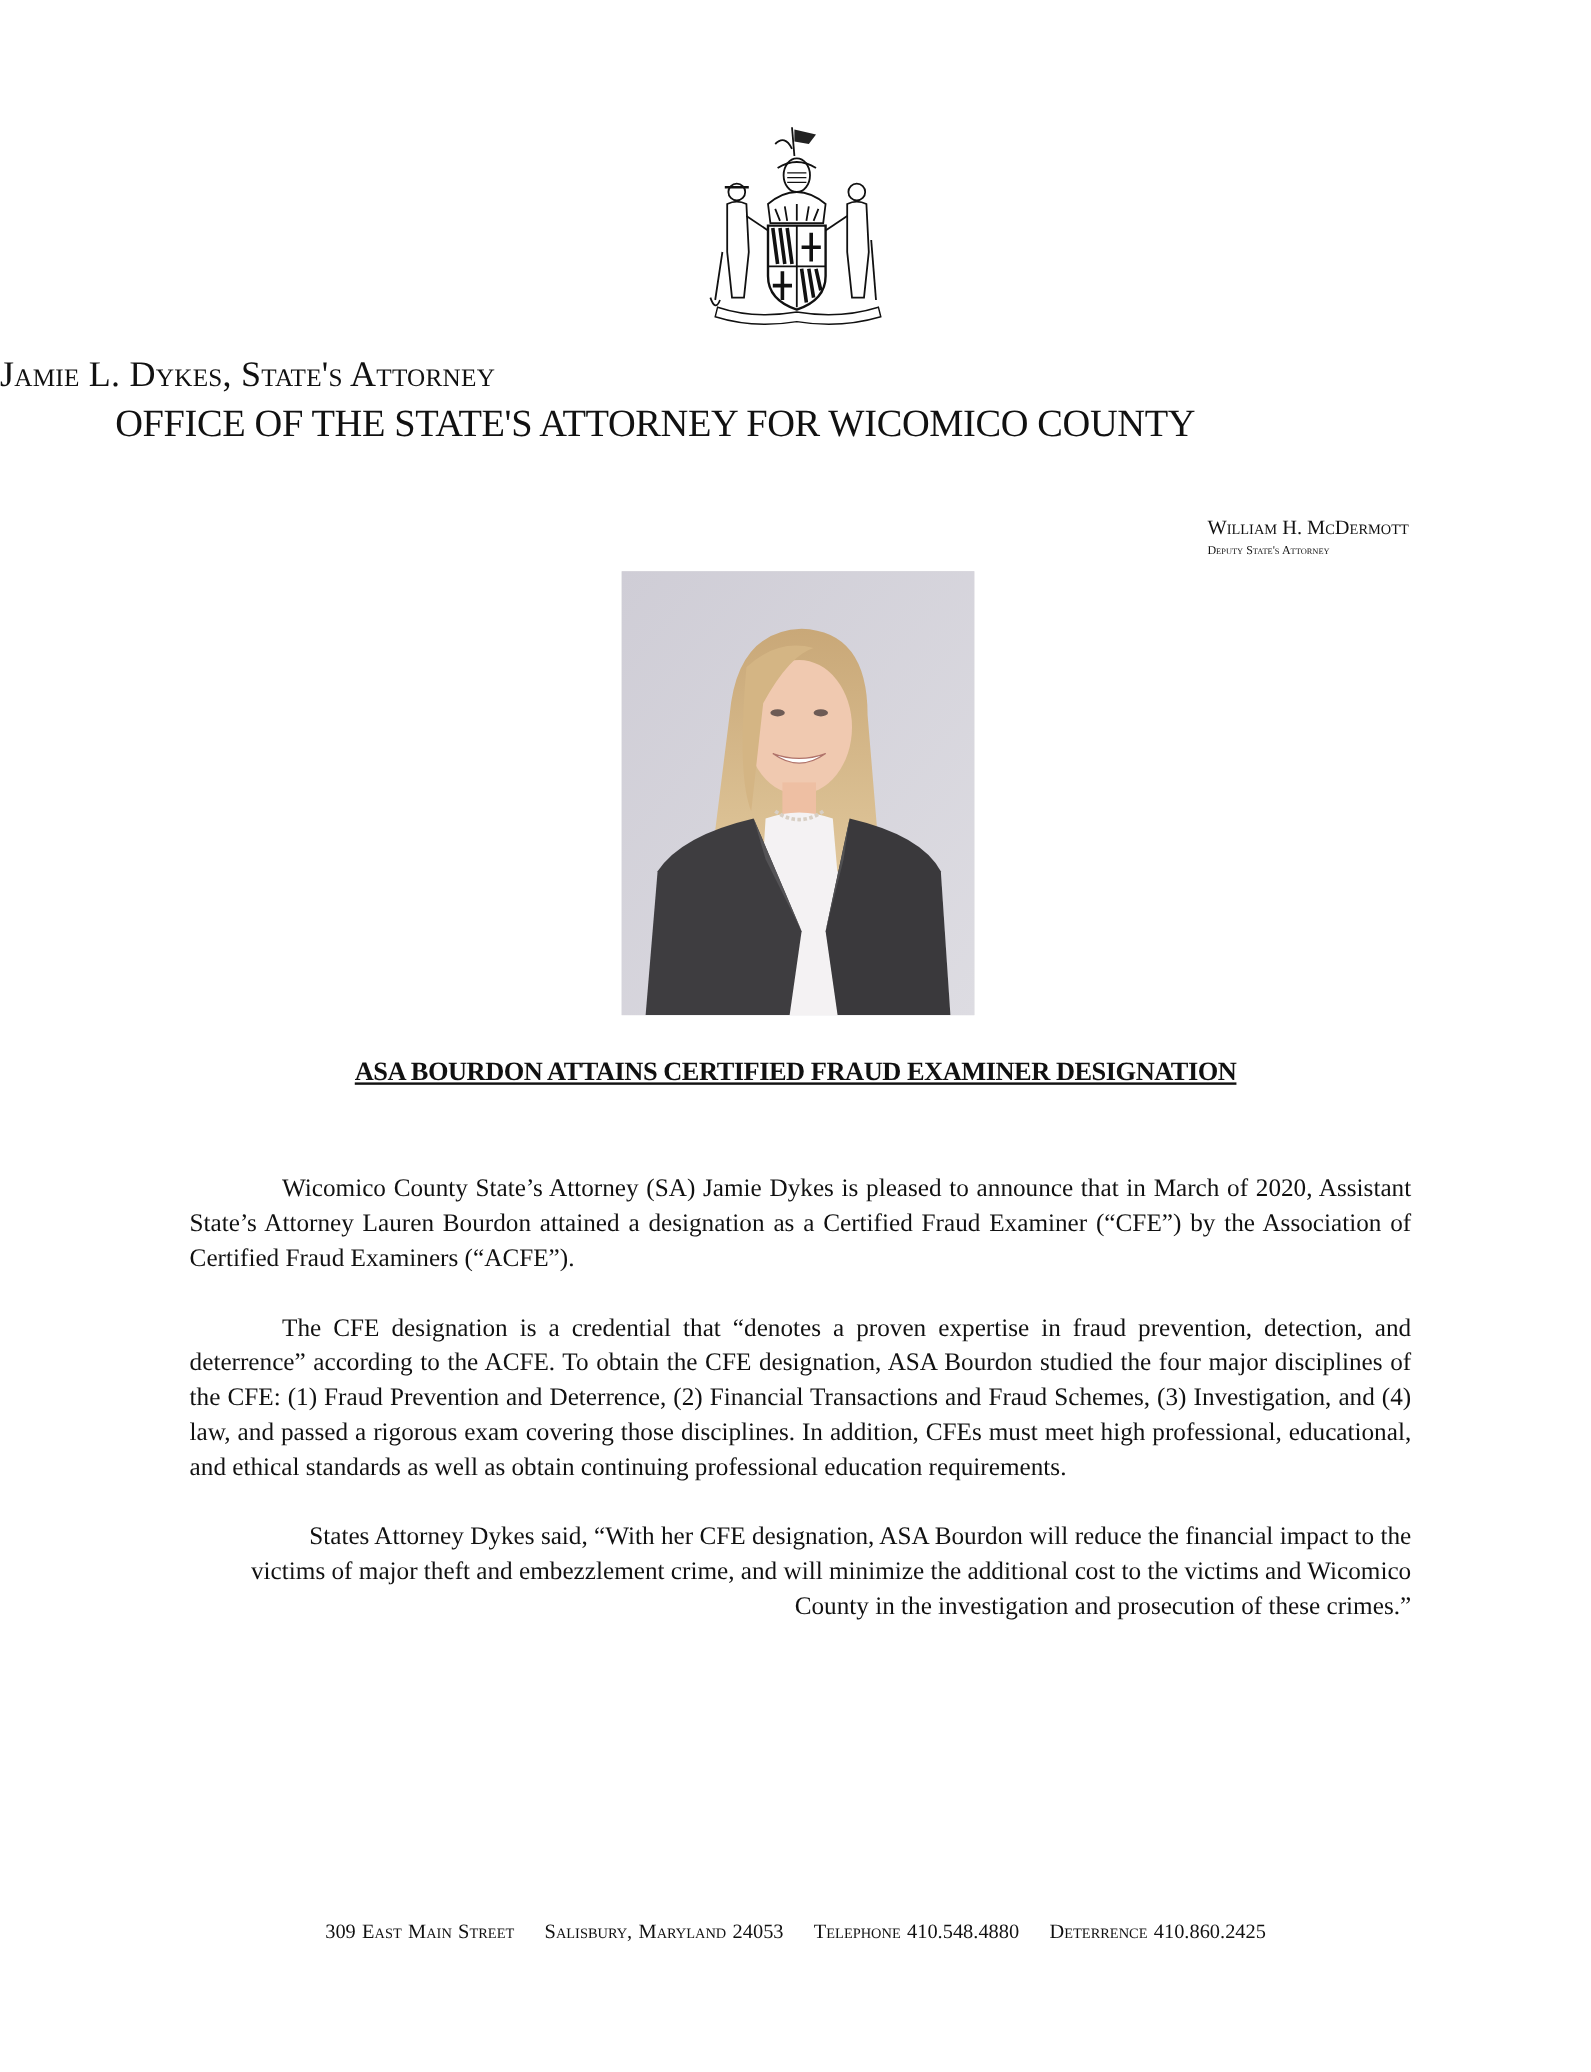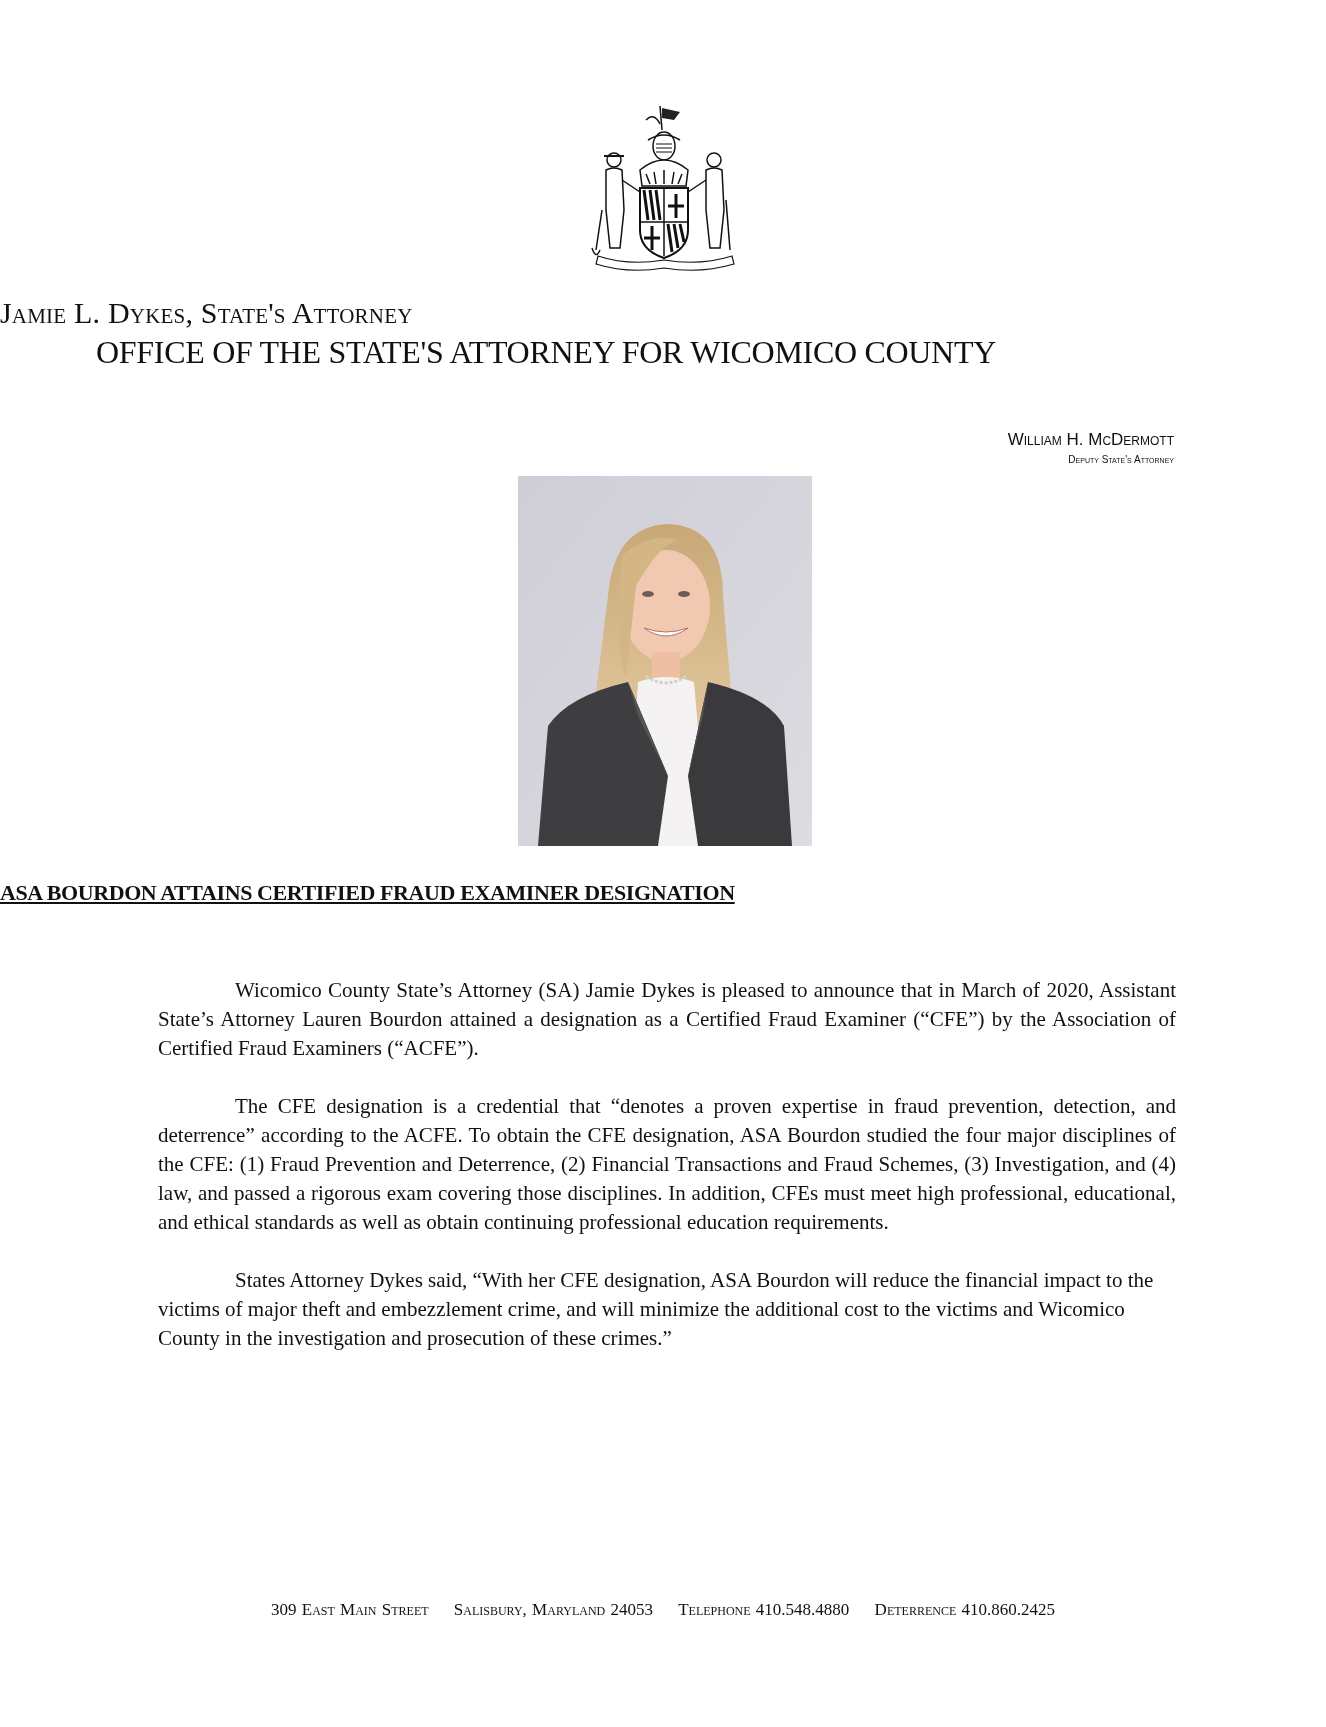--- a/index.html
+++ b/index.html
@@ -2,30 +2,30 @@
 <html><head>
 <meta charset="utf-8">
 <style>
   html, body { margin:0; padding:0; background:#ffffff; }
   body { width:1326px; height:1727px; position:relative; overflow:hidden; color:#111; }
   .seal { position:absolute; left:588px; top:100px; width:155px; height:175px; }
   .lh1 { position:absolute; left:0; width:1326px; top:296px; text-align:left;
          font-family:"Liberation Serif", serif; font-size:30px; font-variant:small-caps; letter-spacing:0.2px; }
   .lh2 { position:absolute; left:0; width:1092px; top:334px; text-align:center;
          font-family:"Liberation Serif", serif; font-size:32px; letter-spacing:-0.3px; }
-  .deputy { position:absolute; right:152px; top:430px; text-align:right; font-family:Liberation Sans, sans-serif;margin-left:48px; }
+  .deputy { position:absolute; right:152px; top:430px; font-family:Liberation Serif, serif;margin-left:48px; }
   .deputy-name { font-size:17px; font-variant:small-caps; }
   .deputy-title { font-size:10px; font-variant:small-caps; margin-top:4px; }
   .photo { position:absolute; left:518px; top:476px; width:294px; height:370px; overflow:hidden; background:#d3d2d8; }
-  .headline { position:absolute; left:0; width:1326px; top:880px; text-align:left;
+  .headline { position:absolute; left:0; width:1326px; top:880px; text-align:center;
               font-family:"Liberation Serif", serif; font-weight:bold; font-size:22px; text-decoration:underline; letter-spacing:-0.4px; }
   .body { position:absolute; left:158px; width:1018px; top:976px;
           font-family:"Liberation Serif", serif; font-size:21px; line-height:29px; }
   .body p { margin:0 0 29px 0; text-indent:77px; text-align:justify; }
-  .body p.last-left { text-align:left; }
+  .body p.last-left { text-align:right; }
   .footer { position:absolute; left:0; width:1326px; top:1600px; text-align:center;
             font-family:"Liberation Serif", serif; font-size:17px; font-variant:small-caps; word-spacing:1px; }
   .footer span { margin:0 10px;text-align:right; }
 </style>
 </head>
 <body>
 
 <div class="seal">
   <svg width="155" height="175" viewBox="0 0 155 175">
 

